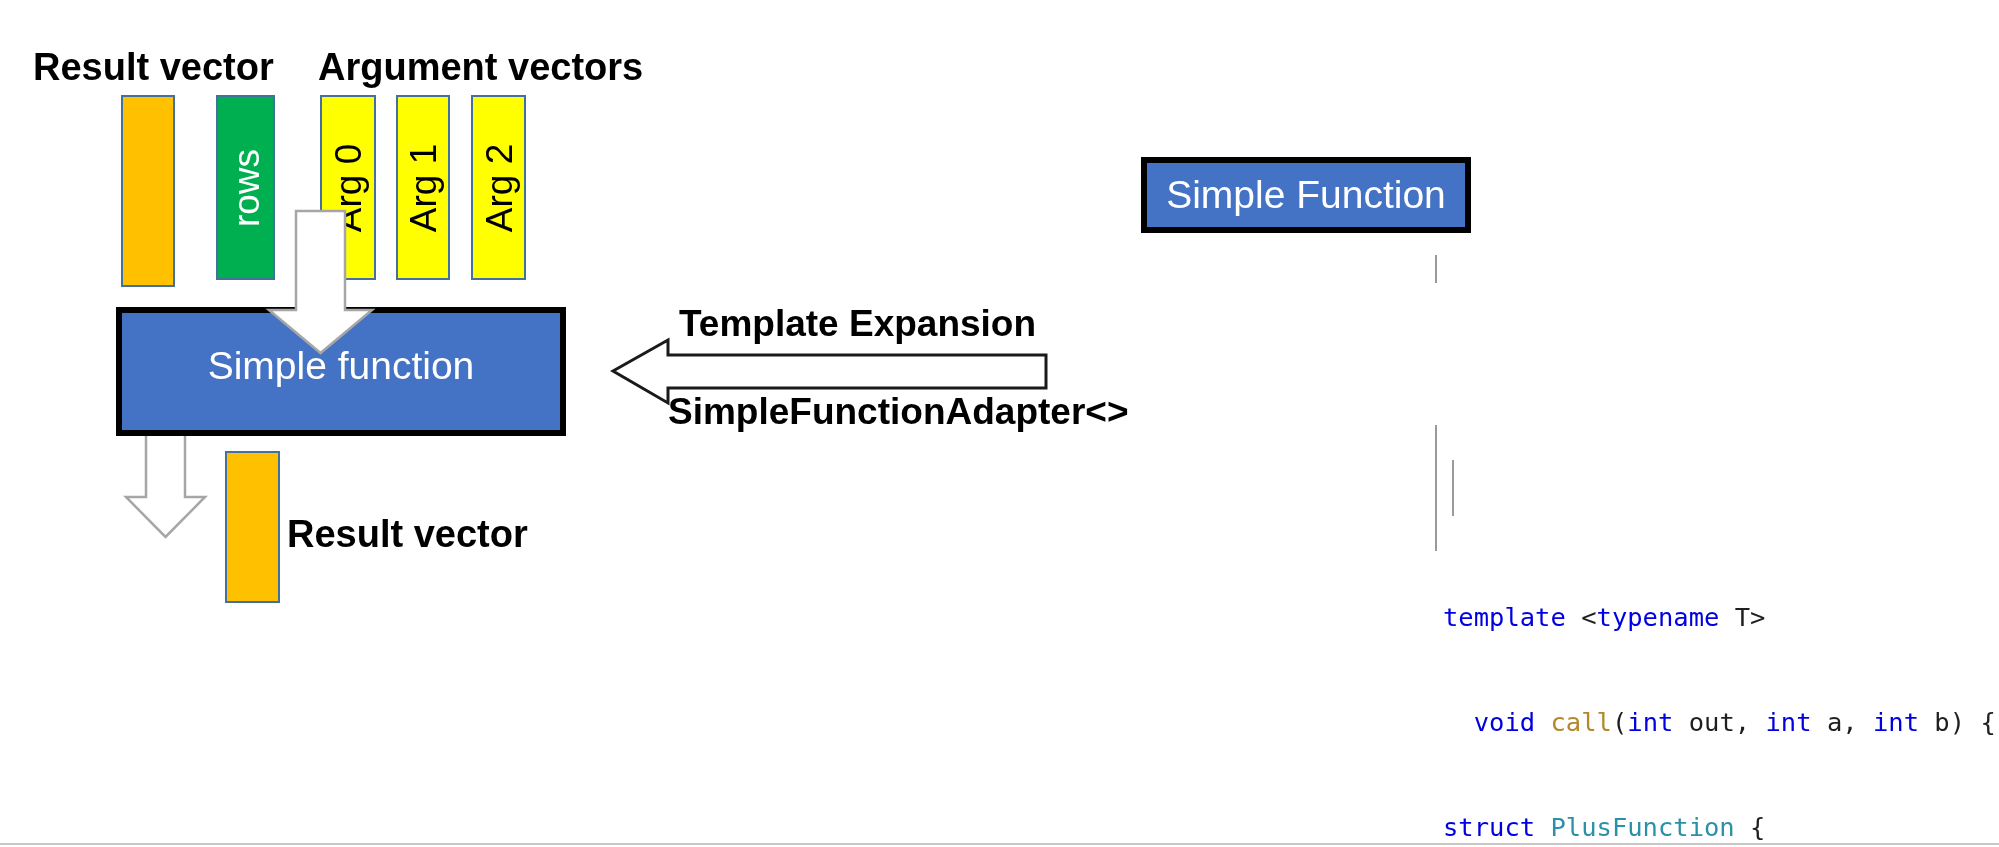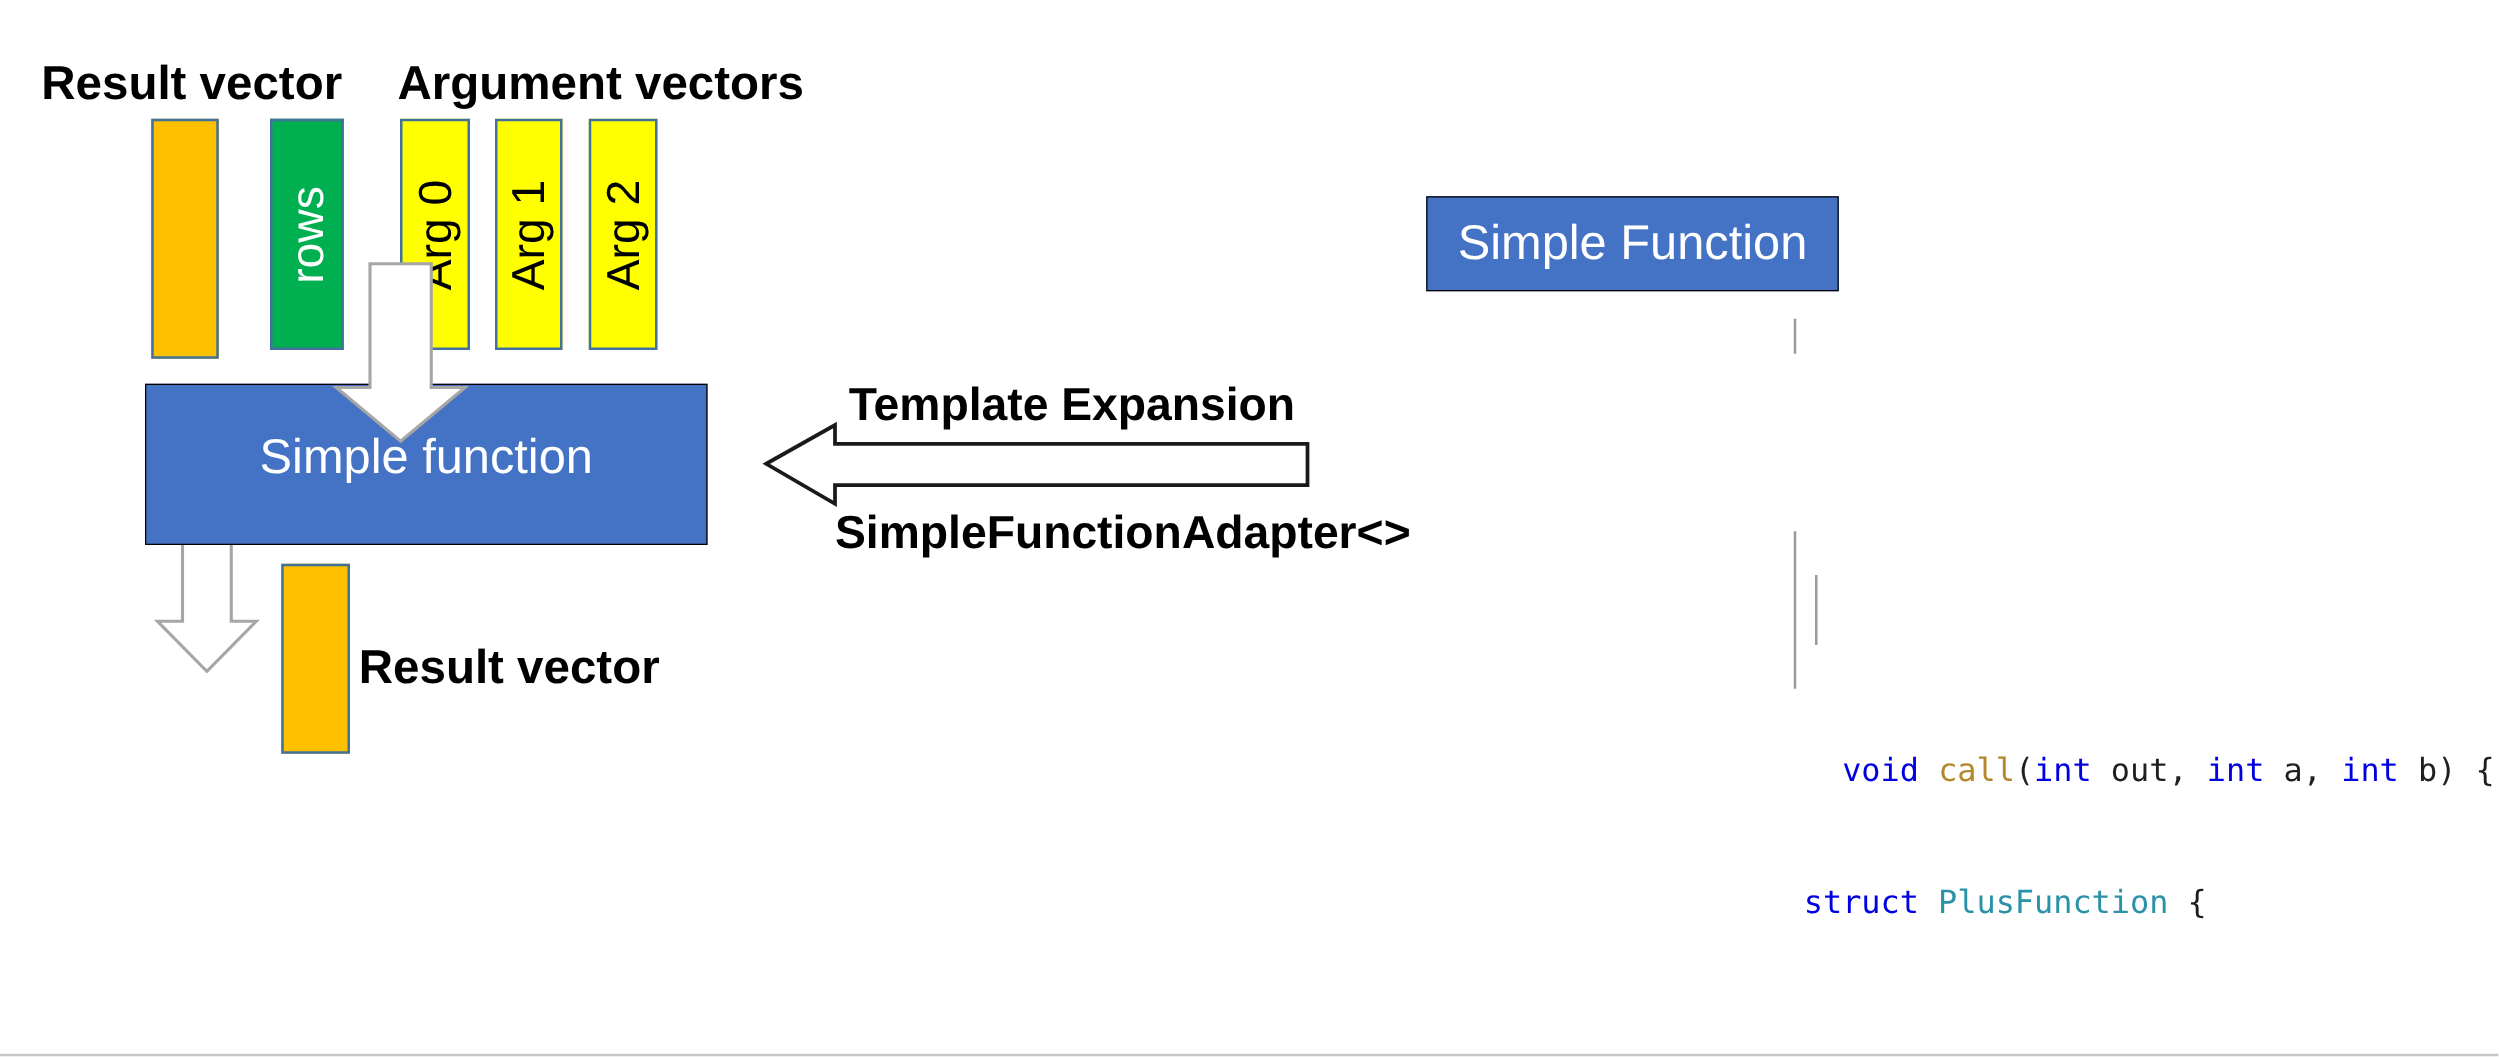--- a/index.html
+++ b/index.html
@@ -57,21 +57,21 @@
     font-size: 37px;
     line-height: 1;
   }
   .bar-text-dark  { color: #000000; }
   .bar-text-light { color: #ffffff; }
 
   
   .blue-box {
     position: absolute;
     background: #4472C4;
-    border: 1px solid #000000;
+    border: 6px solid #000000;
     box-sizing: border-box;
     display: flex;
     align-items: center;
     justify-content: center;
     color: #ffffff;
   }
   .blue-box-label {
     font-size: 39px;
     color: #ffffff;
     white-space: nowrap;
@@ -172,32 +172,33 @@
   <div class="bar bar-orange z-mid" style="left:225px; top:451px; width:55px; height:152px;"></div>
 
   <div class="label caption" style="left:287px; top:514px;">Result vector</div>
 
   <svg class="svg-layer front" viewBox="0 0 1999 847">
     <polygon points="613,371 668,340 668,355 1046,355 1046,388 668,388 668,403" fill="#FFFFFF" stroke="#1A1A1A" stroke-width="3" stroke-linejoin="miter"></polygon>
   </svg>
 
   <div class="label arrow-label" style="left:679px; top:304px;">Template Expansion</div>
 
-  <div class="label arrow-label" style="left:668px; top:392px;margin-top:14px;">SimpleFunctionAdapter&lt;&gt;</div>
+  <div class="label arrow-label" style="left:668px; top:392px;">SimpleFunctionAdapter&lt;&gt;</div>
 
   <div class="blue-box" id="simple-function-box" style="left:1141px; top:157px; width:330px; height:76px;">
     <span class="blue-box-label">Simple Function</span>
   </div>
 
   <div id="code-block">
     
     <div class="guide" style="left:-8px; top:-100px; height:28px;"></div>
     <div class="guide" style="left:-8px; top:70px; height:126px;"></div>
     <div class="guide" style="left:9px; top:105px; height:56px;"></div>
 
+    <div class="ln"><span class="tok-kw">template </span><span class="tok-pl">&lt;</span><span class="tok-kw">typename</span><span class="tok-pl"> T&gt;</span></div>
     <div class="ln"><span class="tok-pl">  </span><span class="tok-kw">void</span><span class="tok-pl"> </span><span class="tok-fn">call</span><span class="tok-pl">(</span><span class="tok-kw">int</span><span class="tok-pl"> out, </span><span class="tok-kw">int</span><span class="tok-pl"> a, </span><span class="tok-kw">int</span><span class="tok-pl"> b) {</span></div>
     <div class="ln"><span class="tok-kw">struct </span><span class="tok-type">PlusFunction</span><span class="tok-pl"> {</span></div>
     
     
     
   </div>
 
   <div id="bottom-divider" style="top:843px;"></div>
 
 </div>

